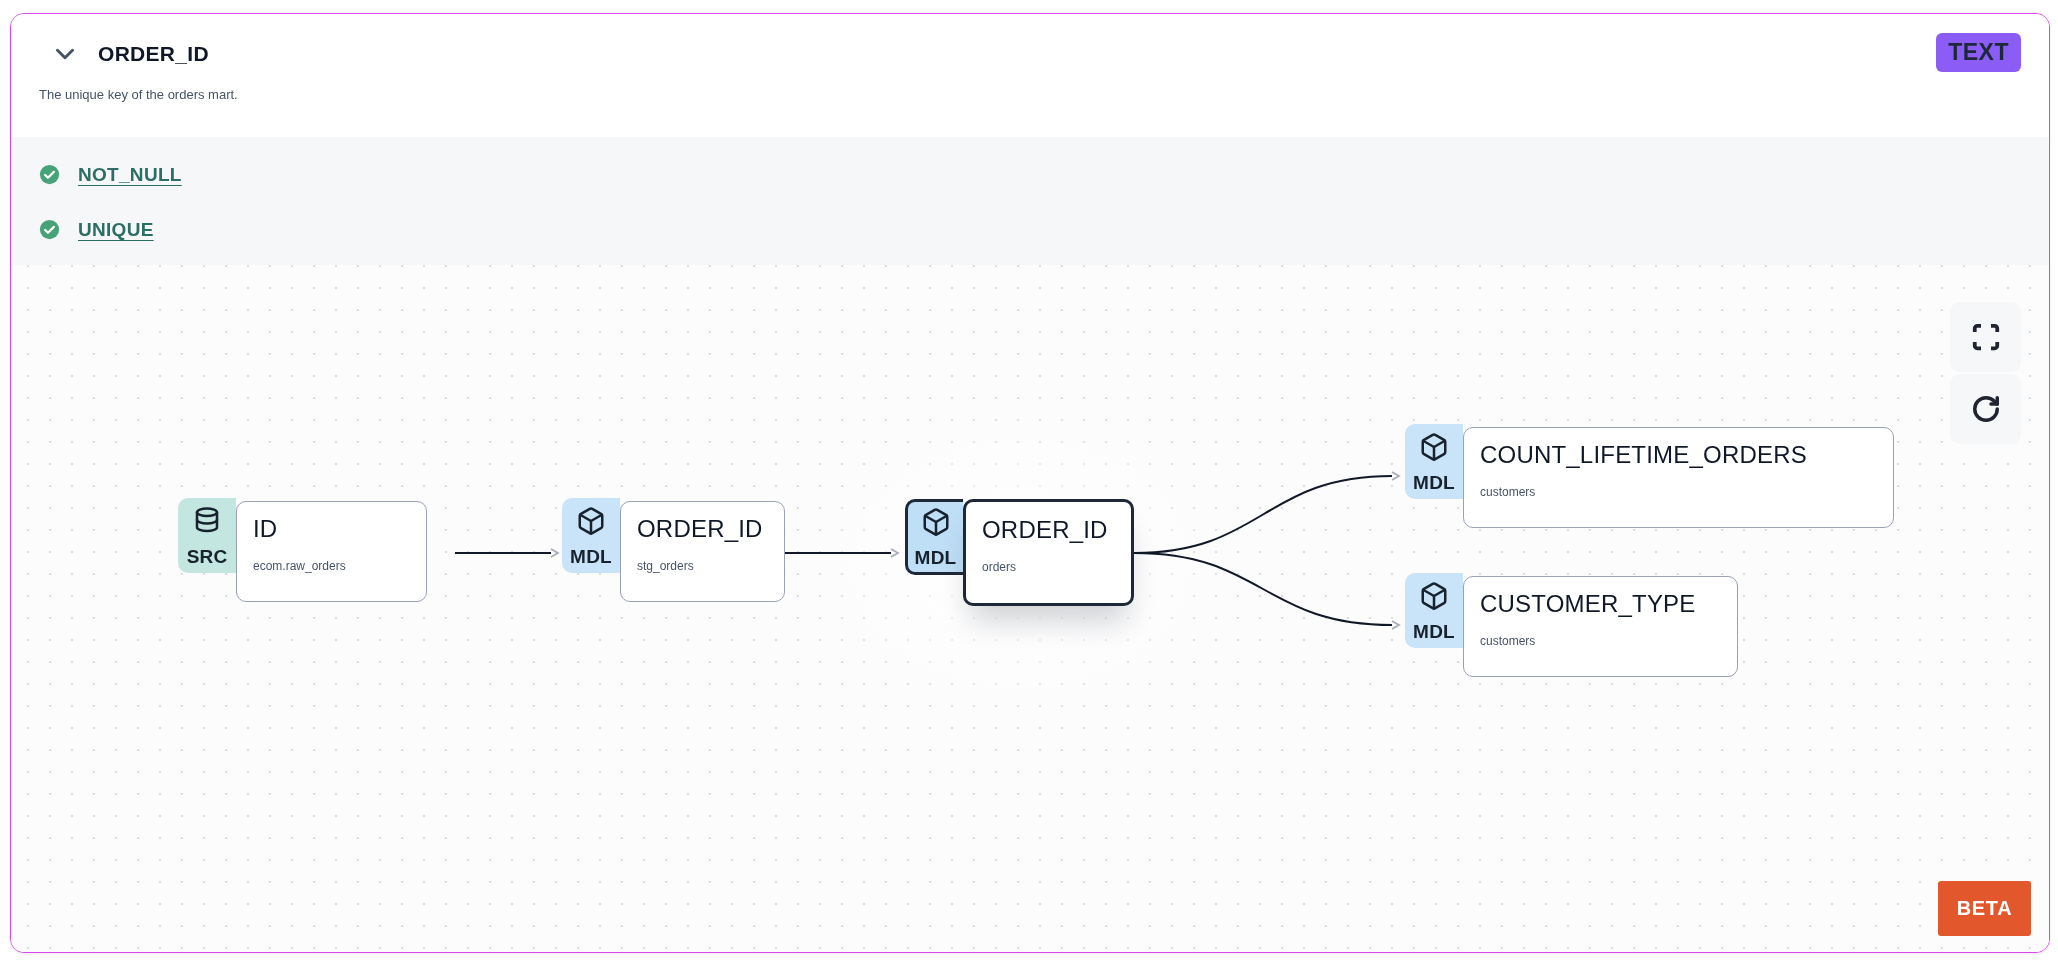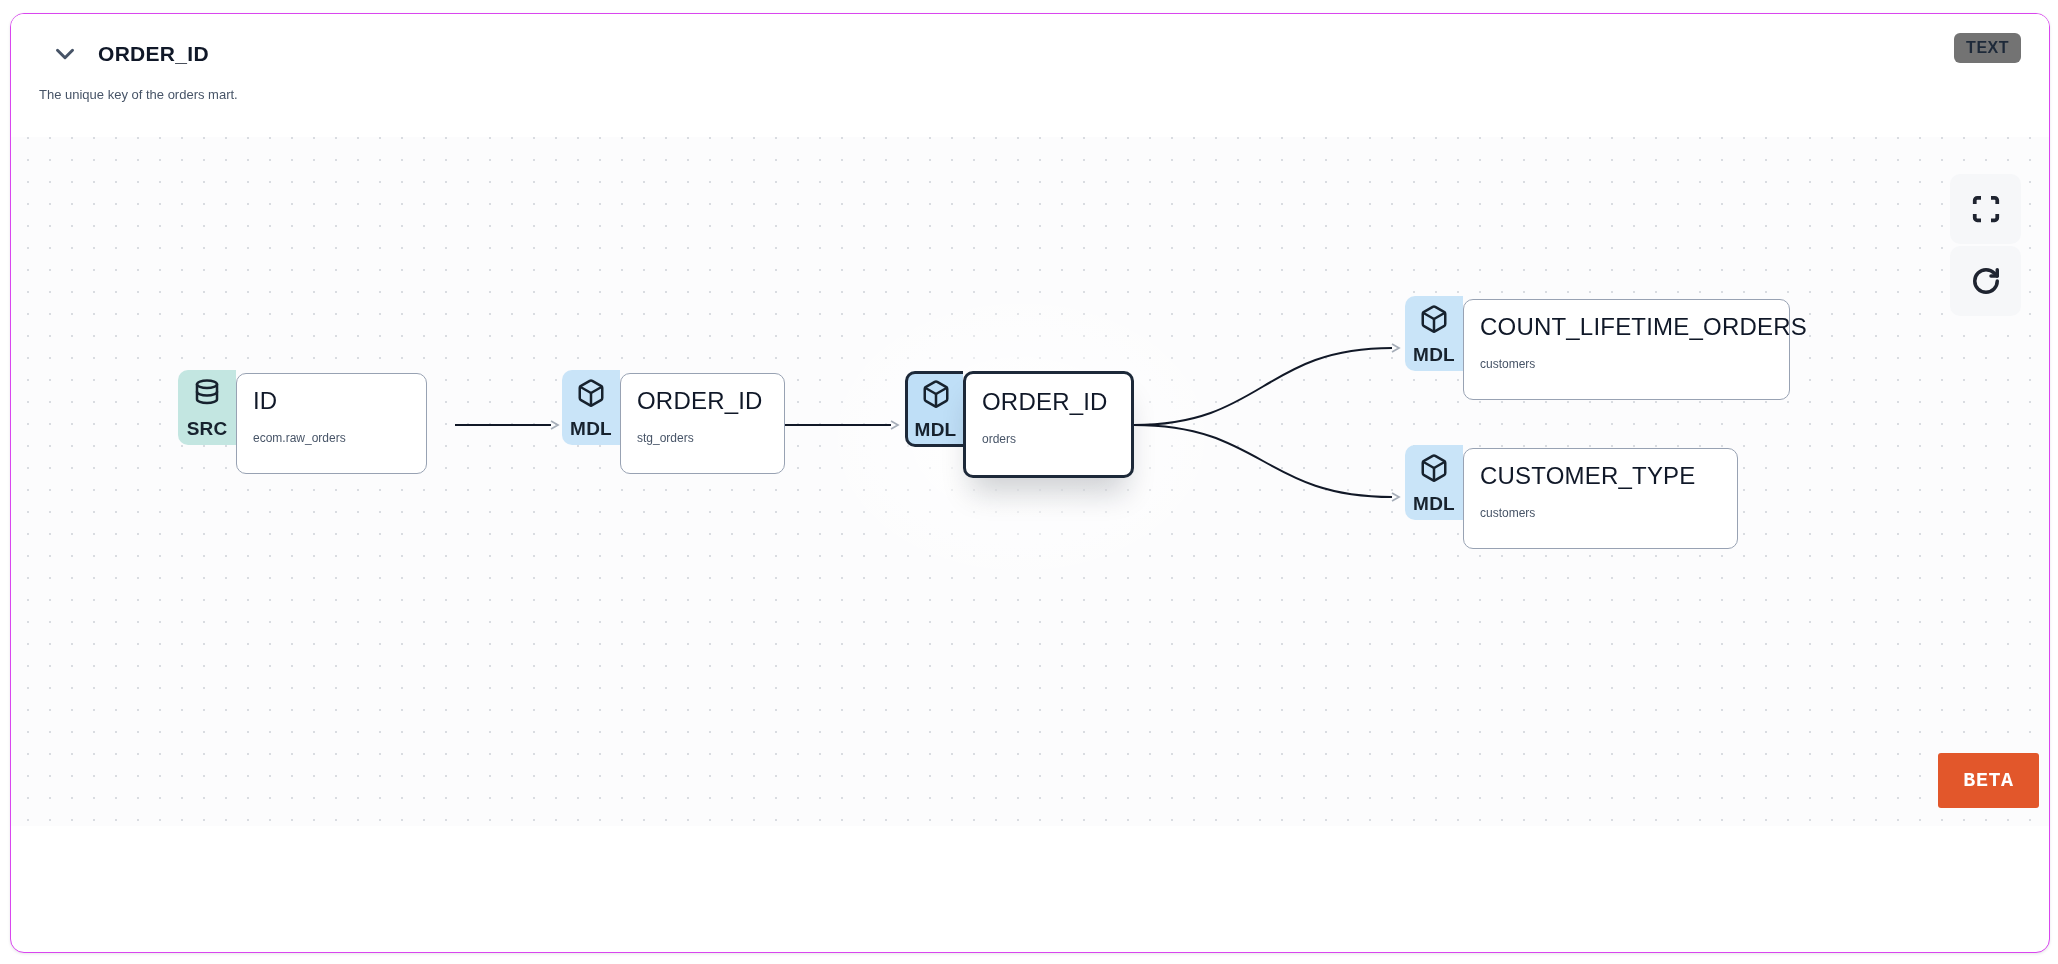--- a/index.html
+++ b/index.html
@@ -10,22 +10,22 @@
     background: #ffffff; border: 1px solid #d946ef; border-radius: 14px;
     overflow: hidden; box-shadow: 0 1px 3px rgba(16,24,40,.10); }
 
   
   .panel-header { position: relative; height: 123px; background: #fff; }
   .header-row { display: flex; align-items: center; gap: 17px; padding: 24px 28px 0 38px; }
   .chevron-btn { background: none; border: none; cursor: pointer; width: 32px; height: 32px;
     display: flex; align-items: center; justify-content: center; }
   .page-title { font-size: 21px; font-weight: 700; color: #101828; letter-spacing: .3px; }
   .description { padding: 17px 28px 0 28px; font-size: 13px; color: #475467; }
-  .type-badge { position: absolute; top: 19px; right: 28px; background: #737373; color: #1d2939;
-    font-size: 16px; font-weight: 600; padding: 6px 12px; border-radius: 6px; letter-spacing: .5px; }
+  .type-badge { position: absolute; top: 19px; right: 28px; background: #8b5cf6; color: #1d2939;
+    font-size: 23px; font-weight: 600; padding: 6px 12px; border-radius: 6px; letter-spacing: .5px; }
 
   
   .tests { background: #f6f7f8; height: 128px; padding: 24px 28px; }
   .test-row { display: flex; align-items: center; gap: 18px; height: 27px; margin-bottom: 28px; }
   .test-row:last-child { margin-bottom: 0; }
   .test-link { color: #2c6e65; font-size: 19px; font-weight: 600; text-decoration: underline;
     text-underline-offset: 4px; letter-spacing: .3px; cursor: pointer; }
 
   
   .canvas { position: relative; height: 689px; background: #fcfcfd;
@@ -51,33 +51,33 @@
   .nsub { font-size: 12px; color: #475467; margin-top: 16px; white-space: nowrap; }
 
   .node.selected .nbadge { border: 3px solid #1d2939; border-right: none; background: #bfdff7; height: 76px; }
   .node.selected .nbox { border: 3px solid #1d2939; margin-top: 0; min-height: 107px; padding: 14px 16px;
     box-shadow: 0 22px 30px -8px rgba(16,24,40,.20); }
 
   
   .n0 { left: 167px; top: 233px; } .n0 .nbox { width: 191px; }
   .n1 { left: 551px; top: 233px; } .n1 .nbox { width: 165px; }
   .n2 { left: 894px; top: 234px; } .n2 .nbox { width: 171px; }
-  .n3 { left: 1394px; top: 159px; } .n3 .nbox { width: 327px; }
+  .n3 { left: 1394px; top: 159px; } .n3 .nbox { width: 431px; }
   .n4 { left: 1394px; top: 308px; } .n4 .nbox { width: 275px; }
 
   
   .ctrl { position: absolute; width: 71px; height: 70px; background: #f6f7f9; border: none;
     border-radius: 10px; display: flex; align-items: center; justify-content: center; cursor: pointer; }
   .ctrl svg { width: 30px; height: 30px; }
   .ctrl-fullscreen { left: 1939px; top: 37px; }
   .ctrl-refresh { left: 1939px; top: 109px; }
 
-  .beta { position: absolute; left: 1927px; top: 616px; width: 101px; height: 55px;
+  .beta { position: absolute; left: 1927px; top: 616px; width: 93px; height: 55px;
     background: #e2572b; border-radius: 3px; color: #ffffff; font-size: 20px; font-weight: 700;
-    display: flex; align-items: center; justify-content: center; letter-spacing: .6px; font-family: Liberation Mono, monospace; }
+    display: flex; align-items: center; justify-content: center; letter-spacing: .6px; }
 
   .check-icon { width: 21px; height: 21px; flex: 0 0 21px; }
 </style>
 </head>
 <body>
 
 <div class="panel">
 
   <div class="panel-header">
     <div class="header-row">
@@ -85,20 +85,36 @@
         <svg viewBox="0 0 24 24" width="30" height="30" fill="none" stroke="#475467" stroke-width="2.4" stroke-linecap="round" stroke-linejoin="round">
           <polyline points="6 9 12 15 18 9"></polyline>
         </svg>
       </button>
       <div class="page-title">ORDER_ID</div>
     </div>
     <div class="description">The unique key of the orders mart.</div>
     <div class="type-badge">TEXT</div>
   </div>
 
+  <div class="tests">
+    <div class="test-row">
+      <svg class="check-icon" viewBox="0 0 24 24">
+        <circle cx="12" cy="12" r="11" fill="#47a277"></circle>
+        <path d="M7 12.5l3.2 3.2L17 9" fill="none" stroke="#ffffff" stroke-width="2.6" stroke-linecap="round" stroke-linejoin="round"></path>
+      </svg>
+      <a class="test-link">NOT_NULL</a>
+    </div>
+    <div class="test-row">
+      <svg class="check-icon" viewBox="0 0 24 24">
+        <circle cx="12" cy="12" r="11" fill="#47a277"></circle>
+        <path d="M7 12.5l3.2 3.2L17 9" fill="none" stroke="#ffffff" stroke-width="2.6" stroke-linecap="round" stroke-linejoin="round"></path>
+      </svg>
+      <a class="test-link">UNIQUE</a>
+    </div>
+  </div>
 
   <div class="canvas">
 
     <div class="glow"></div>
 
     <svg class="edges" width="2038" height="689" viewBox="0 0 2038 689">
       <defs>
         <marker id="arrow" markerUnits="userSpaceOnUse" markerWidth="16" markerHeight="16" refX="3" refY="7" orient="auto">
           <path d="M3,3 L10,7 L3,11" fill="none" stroke="#a5adb8" stroke-width="1.7"></path>
         </marker>

